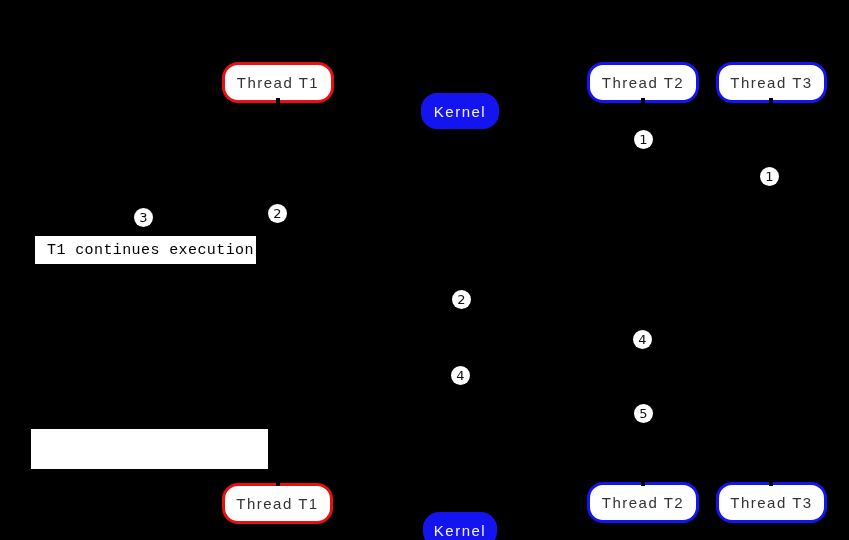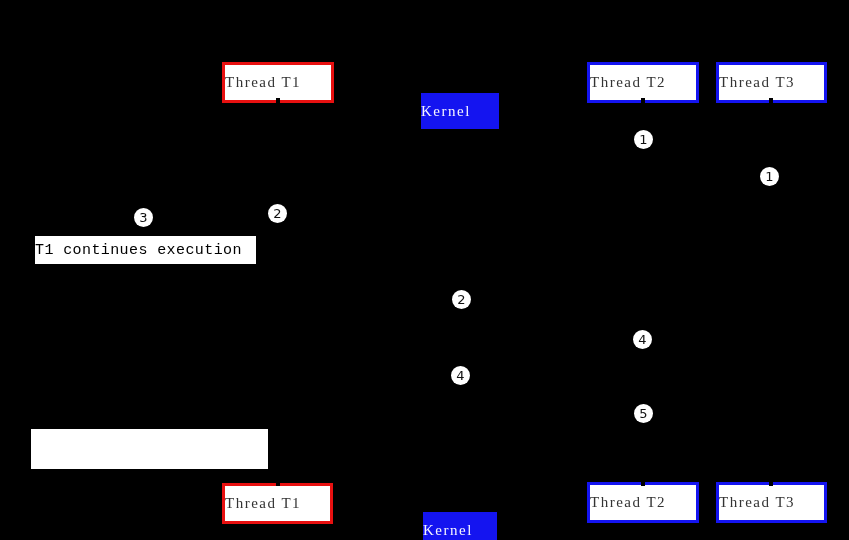--- a/index.html
+++ b/index.html
@@ -2,37 +2,37 @@
 <html style="--background: #000000; --red: #e81010; --blue: #1414f0; --box-fill: #ffffff; --label-text: #333333; --kernel-text: #f5f5ff; --marker-fill: #ffffff; --marker-text: #111111;"><head>
 <meta charset="utf-8">
 <style>
   html,body{margin:0;padding:0;background:#000;}
   .stage{
     position:relative;width:849px;height:540px;overflow:hidden;
     background:var(--background,#000);
     font-family:"DejaVu Sans Mono",monospace;
   }
   .tbox{
-    position:absolute;box-sizing:border-box;display:flex;align-items:center;justify-content:flex-start;
+    position:absolute;box-sizing:border-box;display:flex;align-items:center;justify-content:center;
     background:var(--box-fill,#fff);color:var(--label-text,#333);
-    font-family:Liberation Serif, serif;font-size:15px;letter-spacing:1.5px;white-space:nowrap;
+    font-family:Liberation Sans, sans-serif;font-size:15px;letter-spacing:1.5px;white-space:nowrap;border-radius:16px;
   }
   .tbox.red{border:3px solid var(--red,#e81010);}
   .tbox.blue{border:3px solid var(--blue,#1414f0);}
   .tbox.kernel{background:var(--blue,#1414f0);color:var(--kernel-text,#f5f5ff);border:none;margin-top:28px;}
   .stub{position:absolute;width:4px;height:9px;background:#000;z-index:3;}
   .marker{
     position:absolute;width:19px;height:19px;border-radius:50%;z-index:2;
     background:var(--marker-fill,#fff);color:var(--marker-text,#111);
     display:flex;align-items:center;justify-content:center;
     font-family:"DejaVu Sans",sans-serif;font-size:13px;line-height:1;
   }
   .annot{
     position:absolute;left:35px;top:236px;width:221px;height:28px;box-sizing:border-box;
-    background:#fff;color:#000;display:flex;align-items:center;padding-left:0;
+    background:#fff;color:#000;display:flex;align-items:center;padding-left:12px;
     font-family:"Liberation Mono",monospace;font-size:15px;letter-spacing:0.4px;white-space:nowrap;
   }
   .blankbox{position:absolute;left:31px;top:429px;width:237px;height:40px;background:#fff;}
 </style>
 </head>
 <body>
 
 <div class="stage">
 
   <div class="tbox red" style="left:222px;top:62px;width:112px;height:41px;">

